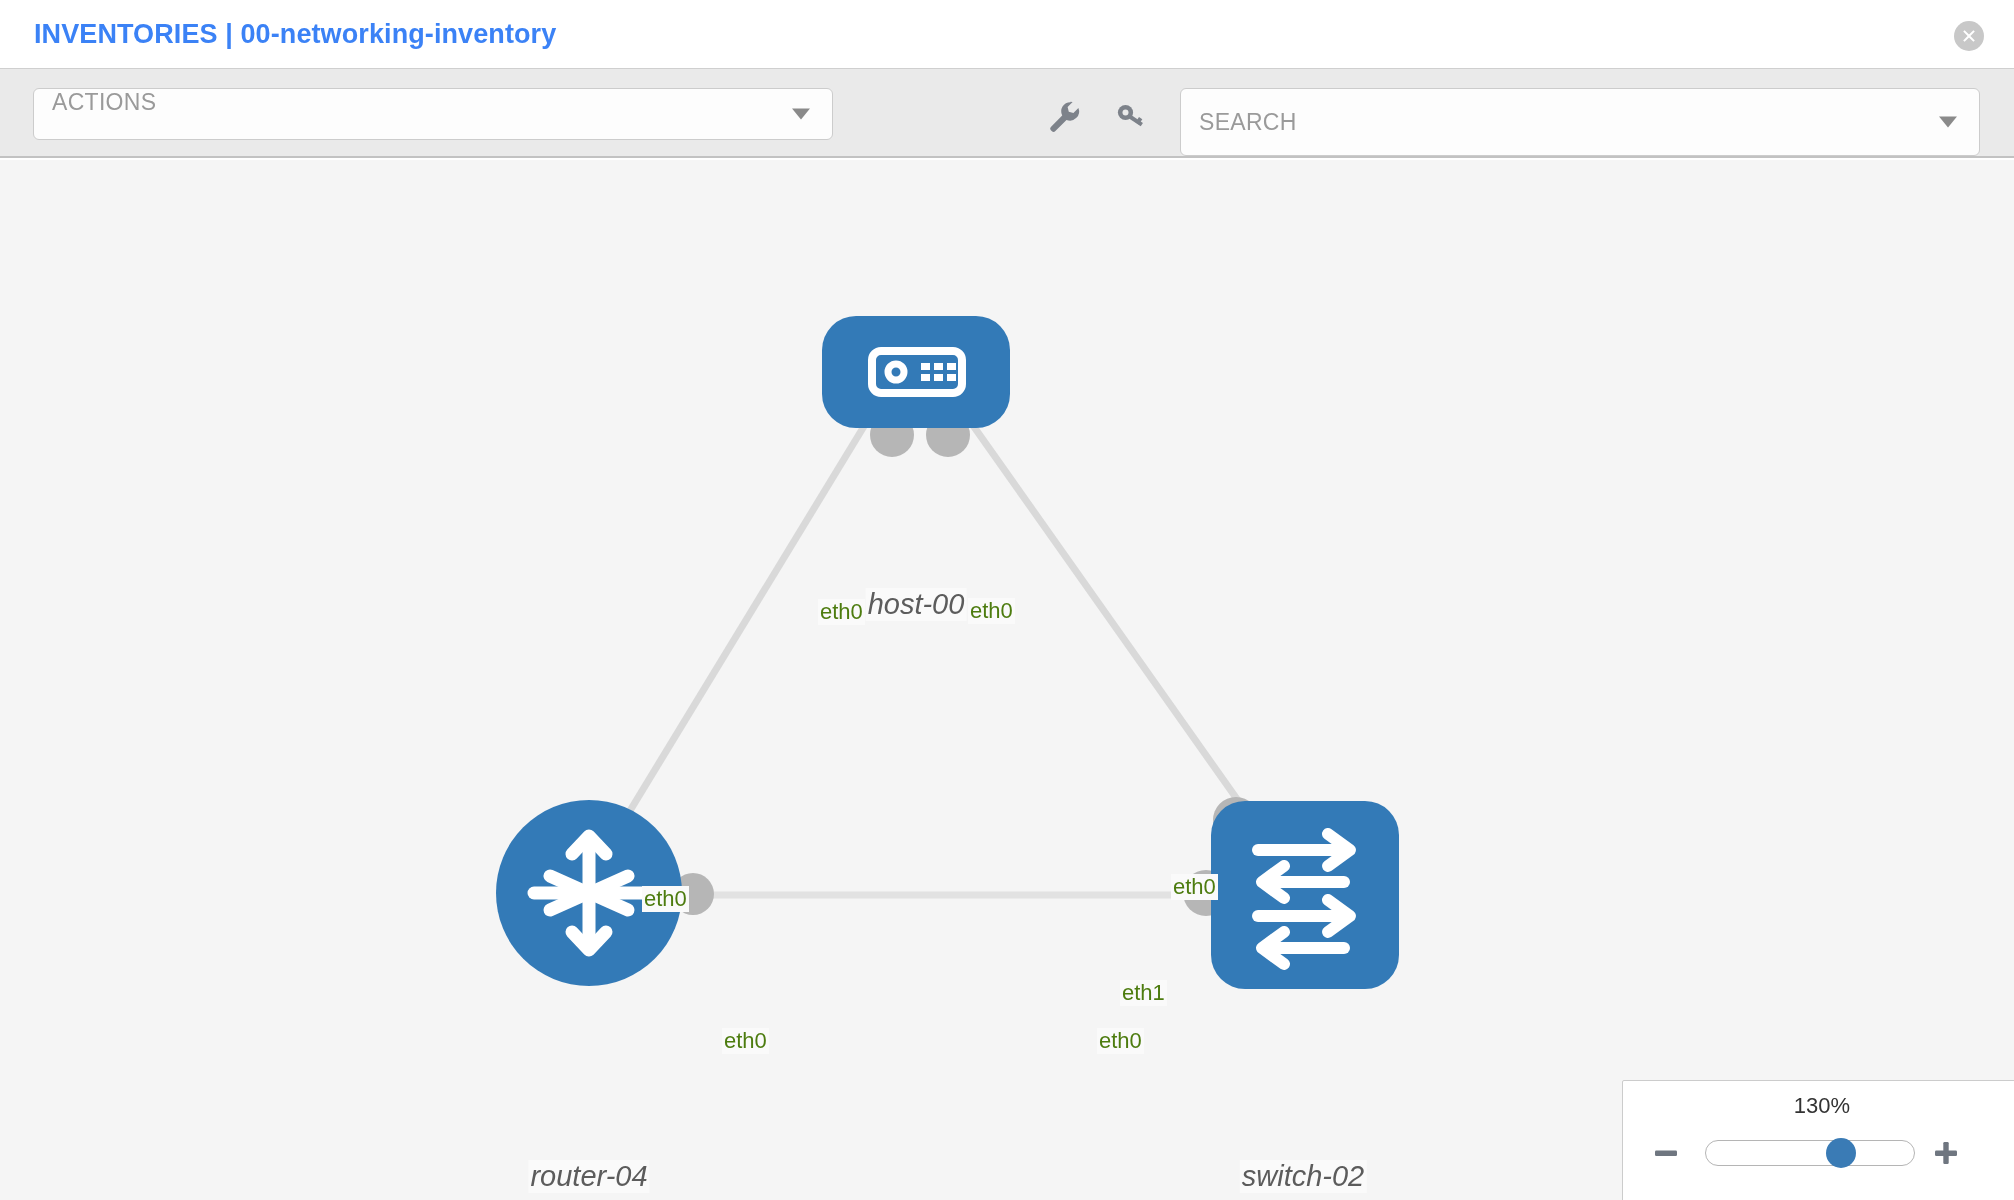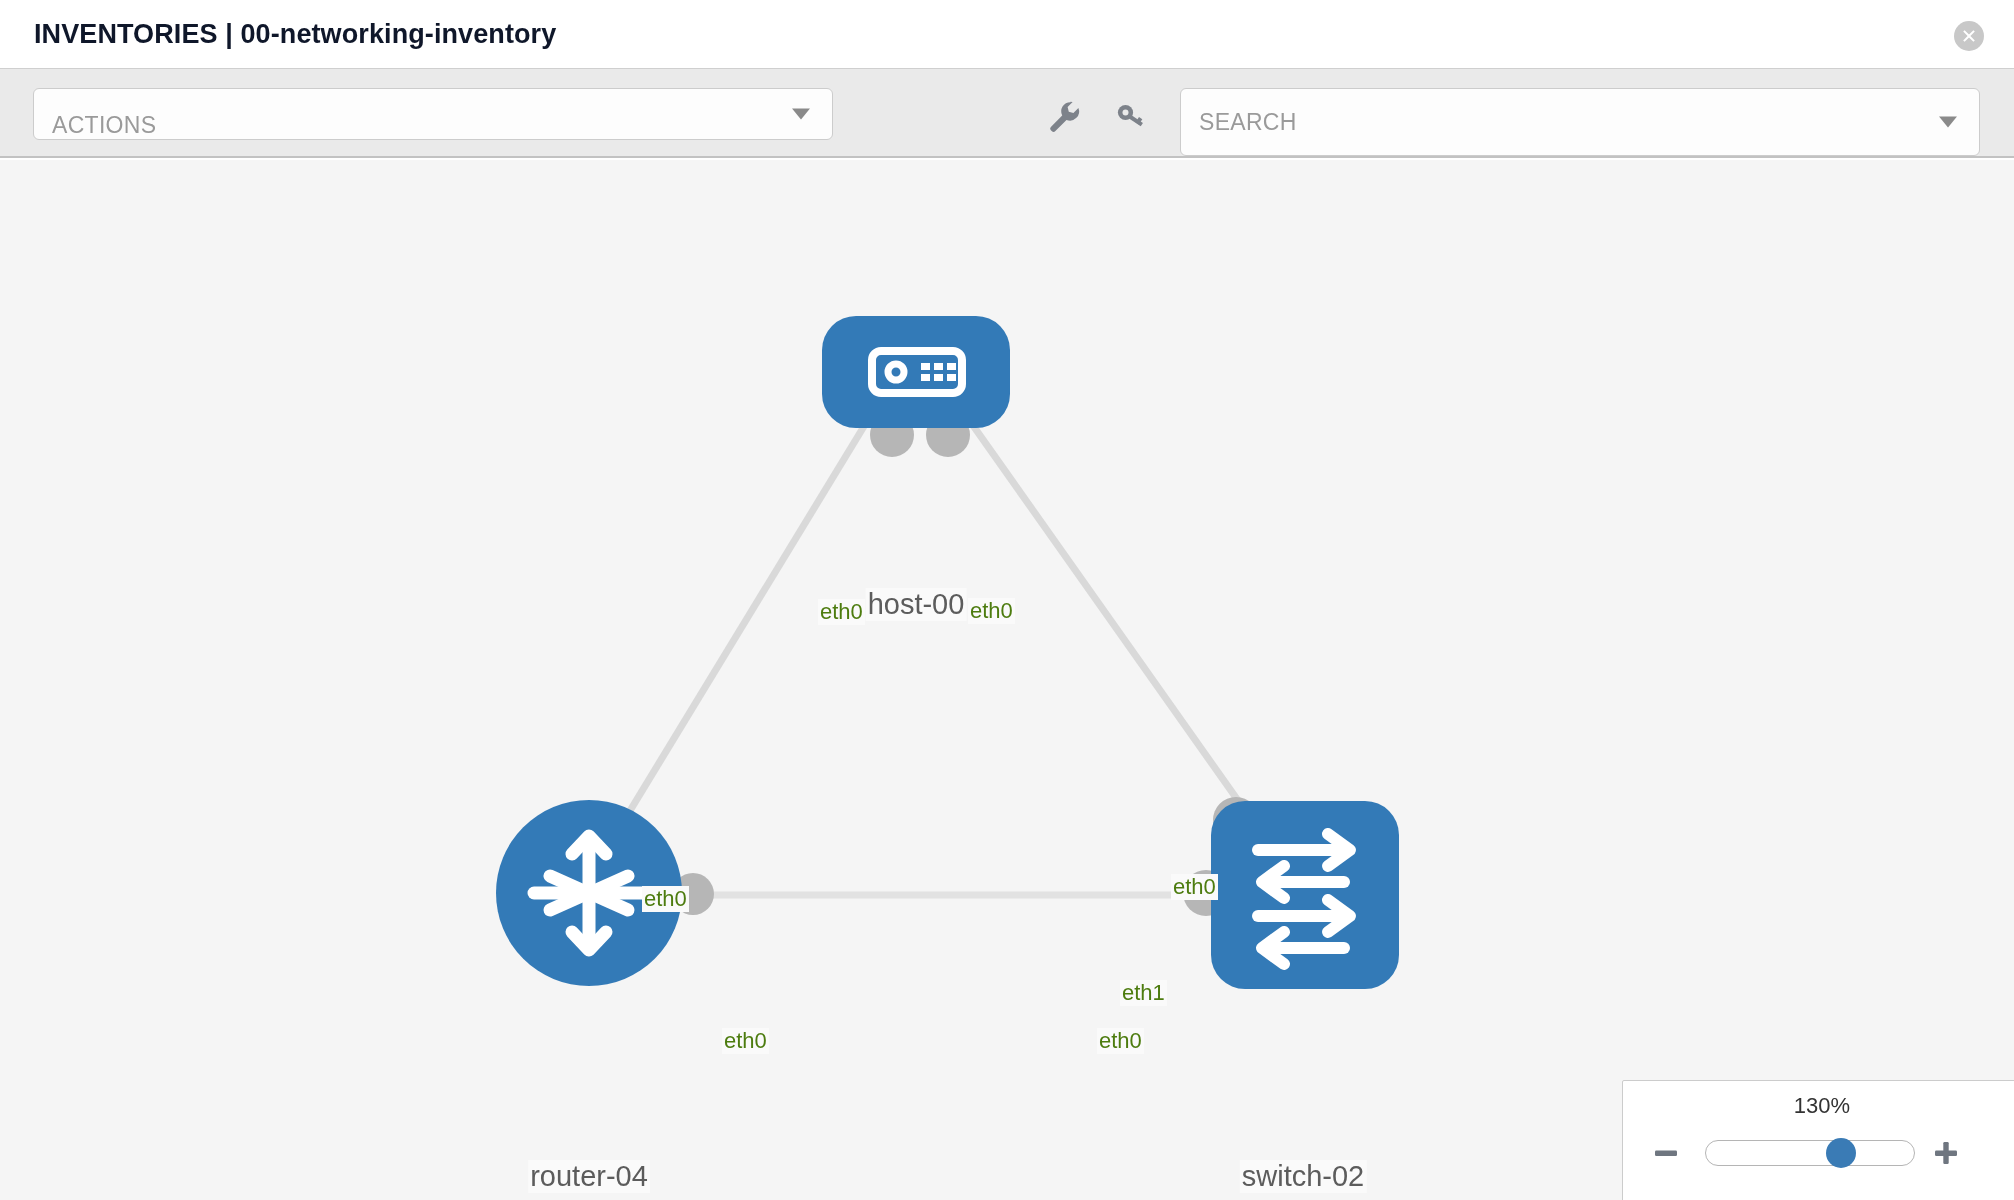--- a/index.html
+++ b/index.html
@@ -24,21 +24,21 @@
     left: 0; top: 0;
     width: 2014px; height: 68px;
     background: #ffffff;
     display: flex;
     align-items: center;
   }
   .page-title {
     margin-left: 34px;
     font-size: 27px;
     font-weight: bold;
-    color: #0f172a;
+    color: #3b82f6;
     letter-spacing: 0.1px;
     white-space: nowrap;
   }
   .close-btn {
     position: absolute;
     right: 30px; top: 21px;
     width: 30px; height: 30px;
     border-radius: 50%;
     background: #c8c8c8;
     cursor: pointer;
@@ -60,21 +60,21 @@
     align-items: center;
   }
   .actions-select {
     position: absolute;
     left: 33px; top: 19px;
     width: 800px; height: 52px;
     background: #fdfdfd;
     border: 1px solid #cccccc;
     border-radius: 6px;
     display: flex;
-    align-items: flex-end;
+    align-items: flex-start;
     cursor: pointer;
   }
   .actions-select .label {
     margin-left: 18px;
     font-size: 23px;
     color: #9a9a9a;
     letter-spacing: 0.3px;
   }
   .caret {
     position: absolute;
@@ -130,20 +130,21 @@
 
   
   .node-label {
     position: absolute;
     font-size: 29px;
     color: #5c5c5c;
     background: #fafafa;
     white-space: nowrap;
     transform: translateX(-50%);
     padding: 0 2px;
+    font-style: italic;
   }
   .iface-label {
     position: absolute;
     font-size: 22px;
     color: #4d7c0f;
     background: #fafafa;
     white-space: nowrap;
     padding: 0 2px;
   }
 

